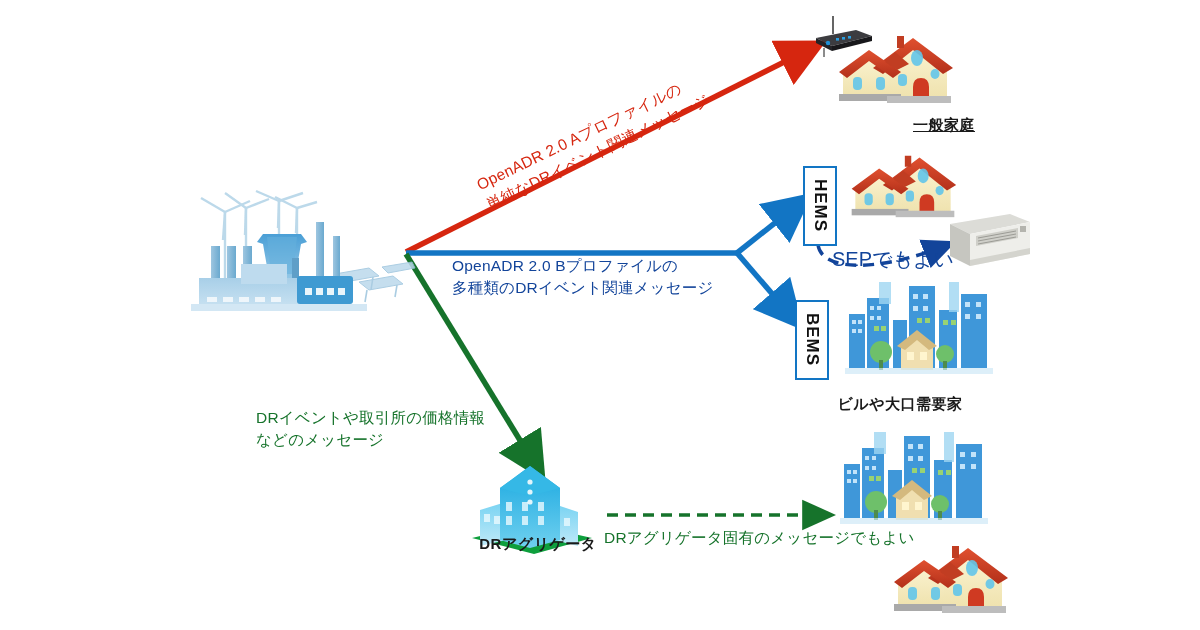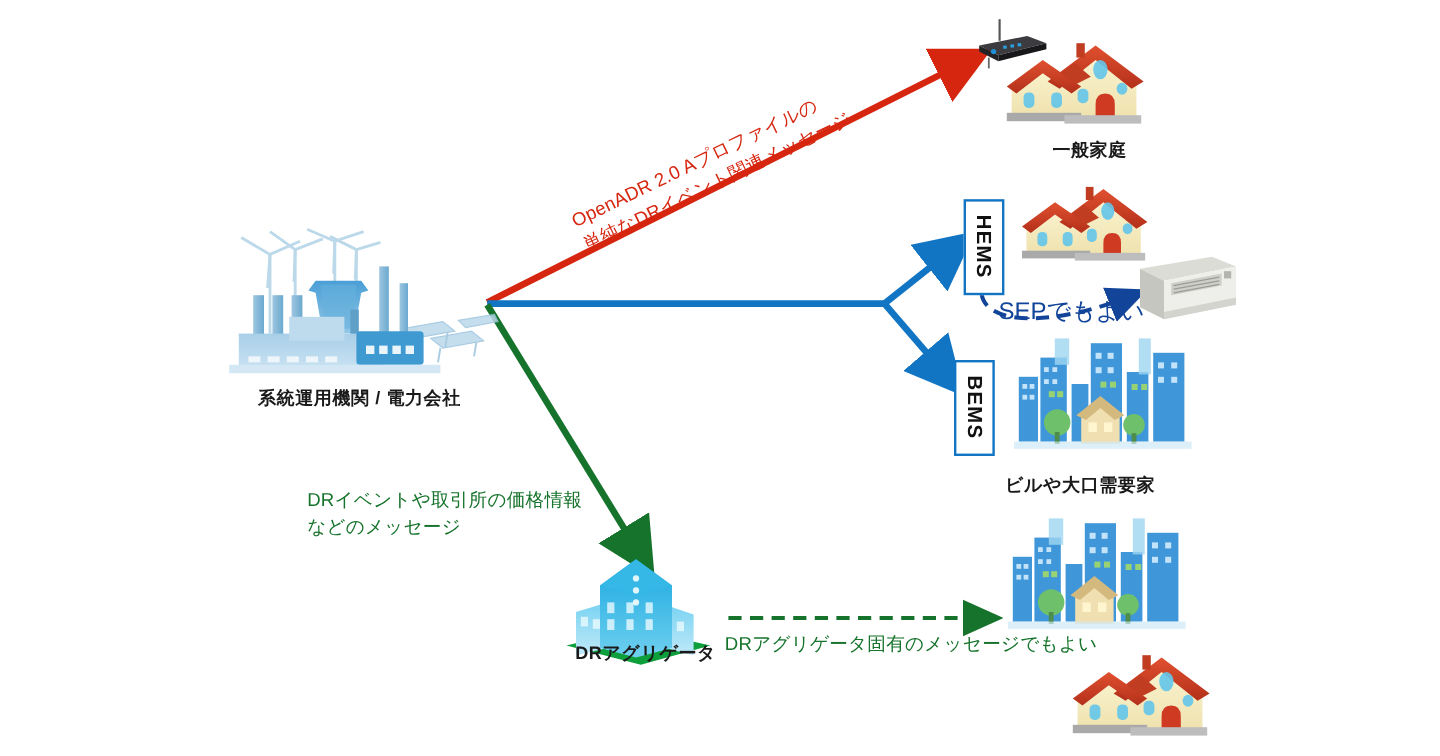--- a/index.html
+++ b/index.html
@@ -161,21 +161,20 @@
     <g fill="#ffffff" opacity=".75">
       <rect x="24" y="115" width="10" height="5"></rect>
       <rect x="40" y="115" width="10" height="5"></rect>
       <rect x="56" y="115" width="10" height="5"></rect>
       <rect x="72" y="115" width="10" height="5"></rect>
       <rect x="88" y="115" width="10" height="5"></rect>
     </g>
     <rect x="8" y="122" width="176" height="7" fill="#d3e7f4"></rect>
   </svg>
 
-  <div class="abs caption" style="left:197px;top:323px;width:205px;">系統運用機関 / 電力会社</div>
 
   <svg class="ill" style="left:812px;top:12px;" width="64" height="46" viewBox="0 0 64 46">
     <line x1="21" y1="4" x2="21" y2="22" stroke="#555" stroke-width="1.8"></line>
     <polygon points="4,26 44,18 60,24 20,34" fill="#3c3c40"></polygon>
     <polygon points="4,26 4,31 20,39 20,34" fill="#232327"></polygon>
     <polygon points="20,34 60,24 60,29 20,39" fill="#18181b"></polygon>
     <circle cx="16" cy="31" r="2.2" fill="#1f8fd6"></circle>
     <g fill="#2b9fe0">
       <rect x="24" y="26" width="3" height="2.6"></rect>
       <rect x="30" y="25" width="3" height="2.6"></rect>
@@ -215,21 +214,21 @@
       <rect x="63" y="44" width="9" height="12" rx="4"></rect>
       <ellipse cx="100" cy="44" rx="4.5" ry="5"></ellipse>
     </g>
 
     <path d="M86 48 q8,0 8,9 v13 h-16 v-13 q0,-9 8,-9z" fill="#cf3a22"></path>
 
     <rect x="4" y="64" width="62" height="7" fill="#a9a9a9"></rect>
     <rect x="52" y="66" width="64" height="7" fill="#bdbdbd"></rect>
   </svg>
 
-  <div class="abs caption" style="left:828px;top:116px;width:160px;">一般家庭</div>
+  <div class="abs caption" style="left:864px;top:116px;width:160px;text-decoration:underline;">一般家庭</div>
 
   <div class="abs ems-box" style="left:803px;top:166px;">
     <span class="ems-text">HEMS</span>
   </div>
 
   <svg class="ill" style="left:848px;top:150px;" width="110" height="72" viewBox="0 0 120 78">
     <polygon points="8,40 36,24 62,40 62,66 8,66" fill="url(#wallG)"></polygon>
     <polygon points="54,34 82,14 112,36 112,68 54,68" fill="url(#wallG)"></polygon>
     <polygon points="78,8 118,38 108,44 78,20 48,44 38,38" fill="url(#roofG)"></polygon>
     <polygon points="34,20 66,42 58,48 34,31 12,48 4,42" fill="url(#roofG)"></polygon>
@@ -436,20 +435,24 @@
     <path d="M86 48 q8,0 8,9 v13 h-16 v-13 q0,-9 8,-9z" fill="#cf3a22"></path>
     <rect x="4" y="64" width="62" height="7" fill="#a9a9a9"></rect>
     <rect x="52" y="66" width="64" height="7" fill="#bdbdbd"></rect>
   </svg>
 
   <div class="abs rot-red" style="left:473px;top:176px;">
     <div class="msg msg-red">OpenADR 2.0 Aプロファイルの</div>
     <div class="msg msg-red">単純なDRイベント関連メッセージ</div>
   </div>
 
+  <div class="abs" style="left:452px;top:255px;">
+    <div class="msg msg-blue">OpenADR 2.0 Bプロファイルの</div>
+    <div class="msg msg-blue">多種類のDRイベント関連メッセージ</div>
+  </div>
 
   <div class="abs" style="left:256px;top:407px;">
     <div class="msg msg-green">DRイベントや取引所の価格情報</div>
     <div class="msg msg-green">などのメッセージ</div>
   </div>
 
   <div class="abs msg msg-green" style="left:604px;top:527px;">DRアグリゲータ固有のメッセージでもよい</div>
 
 </div>
 

